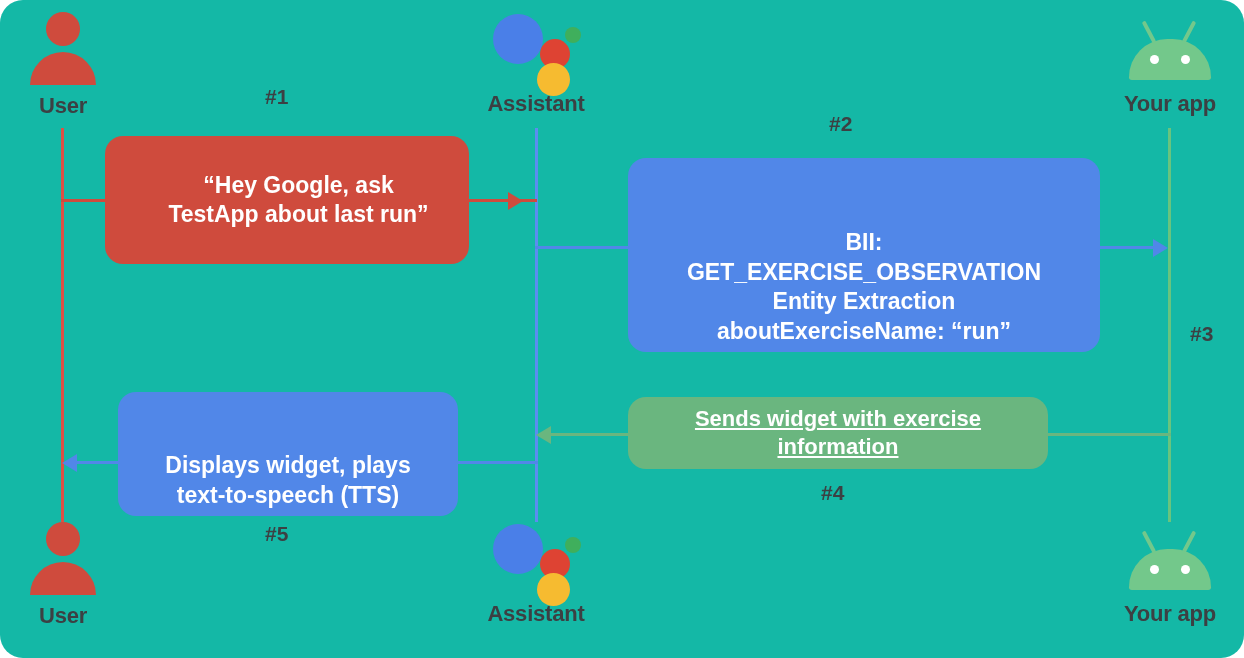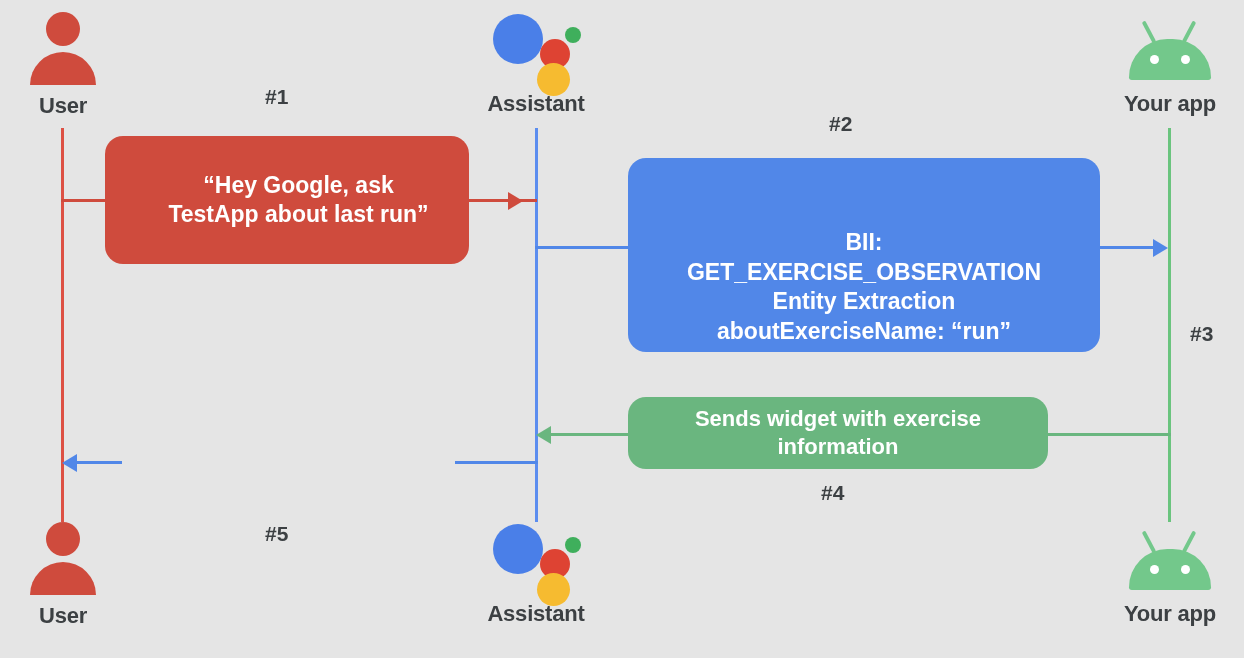--- a/index.html
+++ b/index.html
@@ -7,22 +7,23 @@
     padding: 0;
     background: #ffffff;
   }
   body {
     font-family: "Liberation Sans", sans-serif;
   }
   #stage {
     position: relative;
     width: 1244px;
     height: 658px;
-    background: #e5e5e5;
+    background: #14b8a6;
     overflow: hidden;
+    border-radius: 23px;
   }
 
   
   .lifeline {
     position: absolute;
     width: 3px;
   }
   .lifeline-user   { background: #dd5144; }
   .lifeline-assist { background: #5b8def; }
   .lifeline-app    { background: #6ac47e; }
@@ -236,29 +237,33 @@
 Entity Extraction
 aboutExerciseName: “run”</span>
   </div>
 
   <div class="step" style="left:1190px; top:322px;">#3</div>
 
   <div class="step" style="left:821px; top:481px;">#4</div>
   <div class="hline hl-green" style="left:1048px; top:433px; width:123px;"></div>
   <div class="hline hl-green" style="left:551px;  top:433px; width:80px;"></div>
   <div class="arrowhead ah-left ah-green-l" style="left:536px; top:426px;"></div>
-  <div class="msgbox msg-green" style="left:628px; top:397px; width:420px; height:72px; font-size:22px;">
+  <div class="msgbox msg-green" style="left:628px; top:397px; width:420px; height:72px; font-size:22px;text-decoration:underline;">
     <span class="txt">Sends widget with exercise
 information</span>
   </div>
 
   <div class="step" style="left:265px; top:522px;">#5</div>
   <div class="hline hl-blue" style="left:455px; top:461px; width:83px;"></div>
   <div class="hline hl-blue" style="left:77px;  top:461px; width:45px;"></div>
   <div class="arrowhead ah-left ah-blue-l" style="left:62px; top:454px;"></div>
+  <div class="msgbox msg-blue" style="left:118px; top:392px; width:340px; height:124px; font-size:23px;">
+    <span class="txt">Displays widget, plays
+text-to-speech (TTS)</span>
+  </div>
 
   <div class="actor" style="left:-12px; top:522px;">
     <div class="user-glyph">
       <div class="user-head"></div>
       <div class="user-body"></div>
     </div>
     <div class="actor-label">User</div>
   </div>
 
   <div class="actor" style="left:461px; top:518px;">

